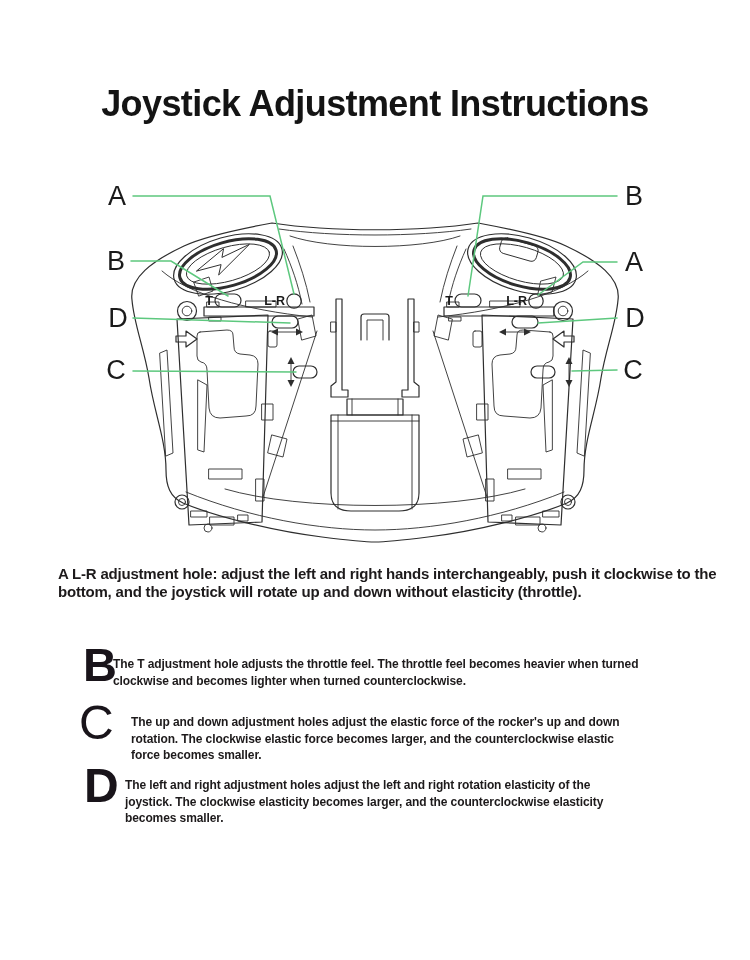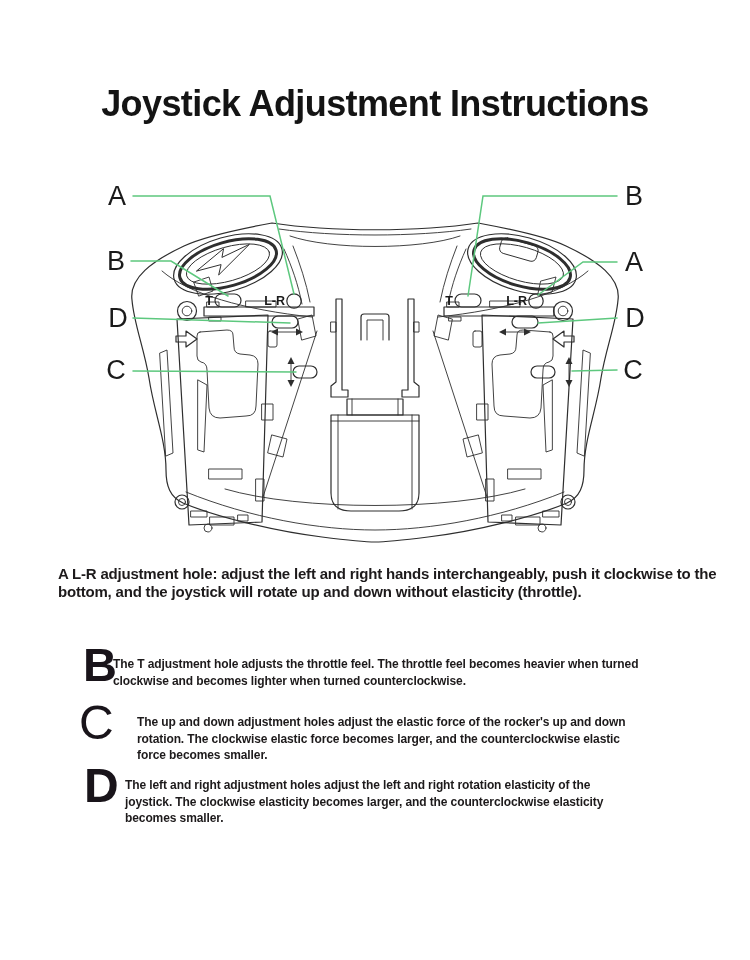--- a/index.html
+++ b/index.html
@@ -25,21 +25,21 @@
   }
   .big-letter{position:absolute;margin:0;line-height:1;color:#19141a;}
   .letter-b{top:641px;left:83px;font-size:47px;font-weight:700;}
   .letter-c{top:699px;left:79px;font-size:48px;font-weight:400;}
   .letter-d{top:762px;left:84px;font-size:48px;font-weight:700;}
   .sec-text{
     position:absolute;margin:7px;font-size:12px;font-weight:700;line-height:1.38;
     letter-spacing:-0.1px;color:#1d1a1b;
   }
   .text-b{top:649px;left:106px;width:540px;}
-  .text-c{top:707px;left:130px;width:508px;}
+  .text-c{top:707px;left:124px;width:508px;}
   .text-d{top:770px;left:118px;width:500px;}
 </style>
 </head>
 <body>
 
 <div>
 
   <h1 class="page-title">Joystick Adjustment Instructions</h1>
 
   <svg class="diagram-svg" width="750" height="420" viewBox="0 0 750 420">

